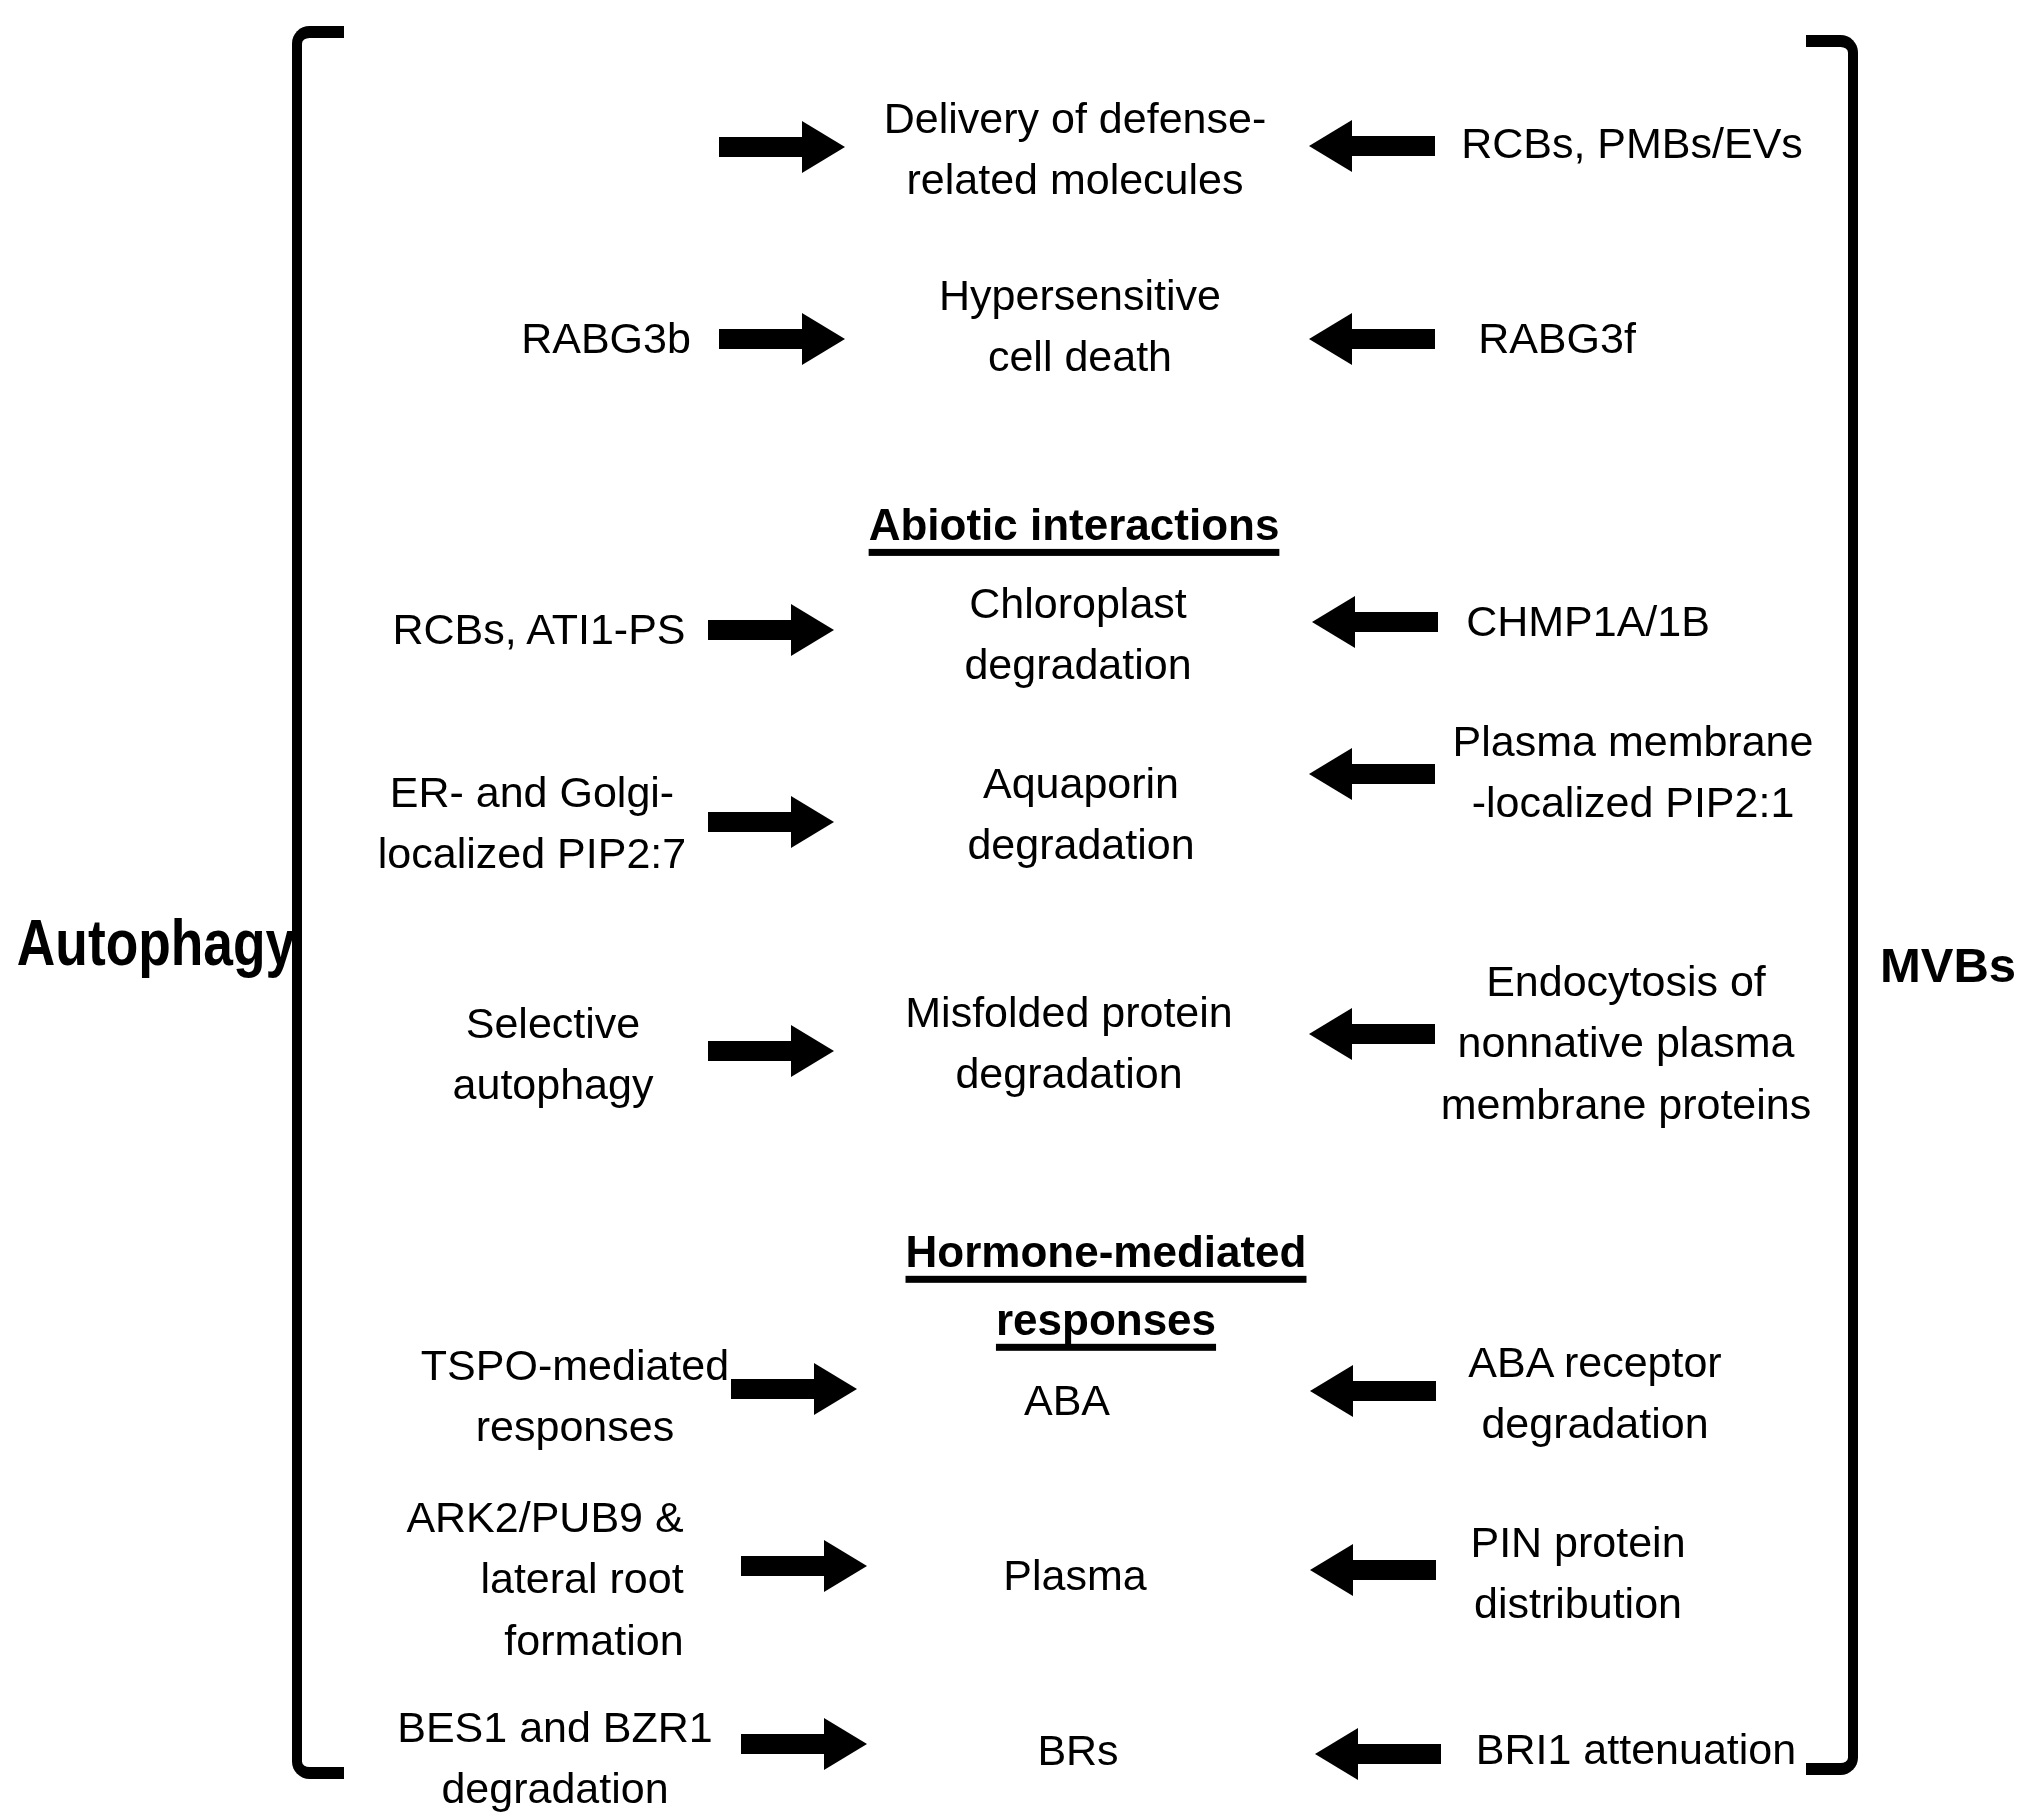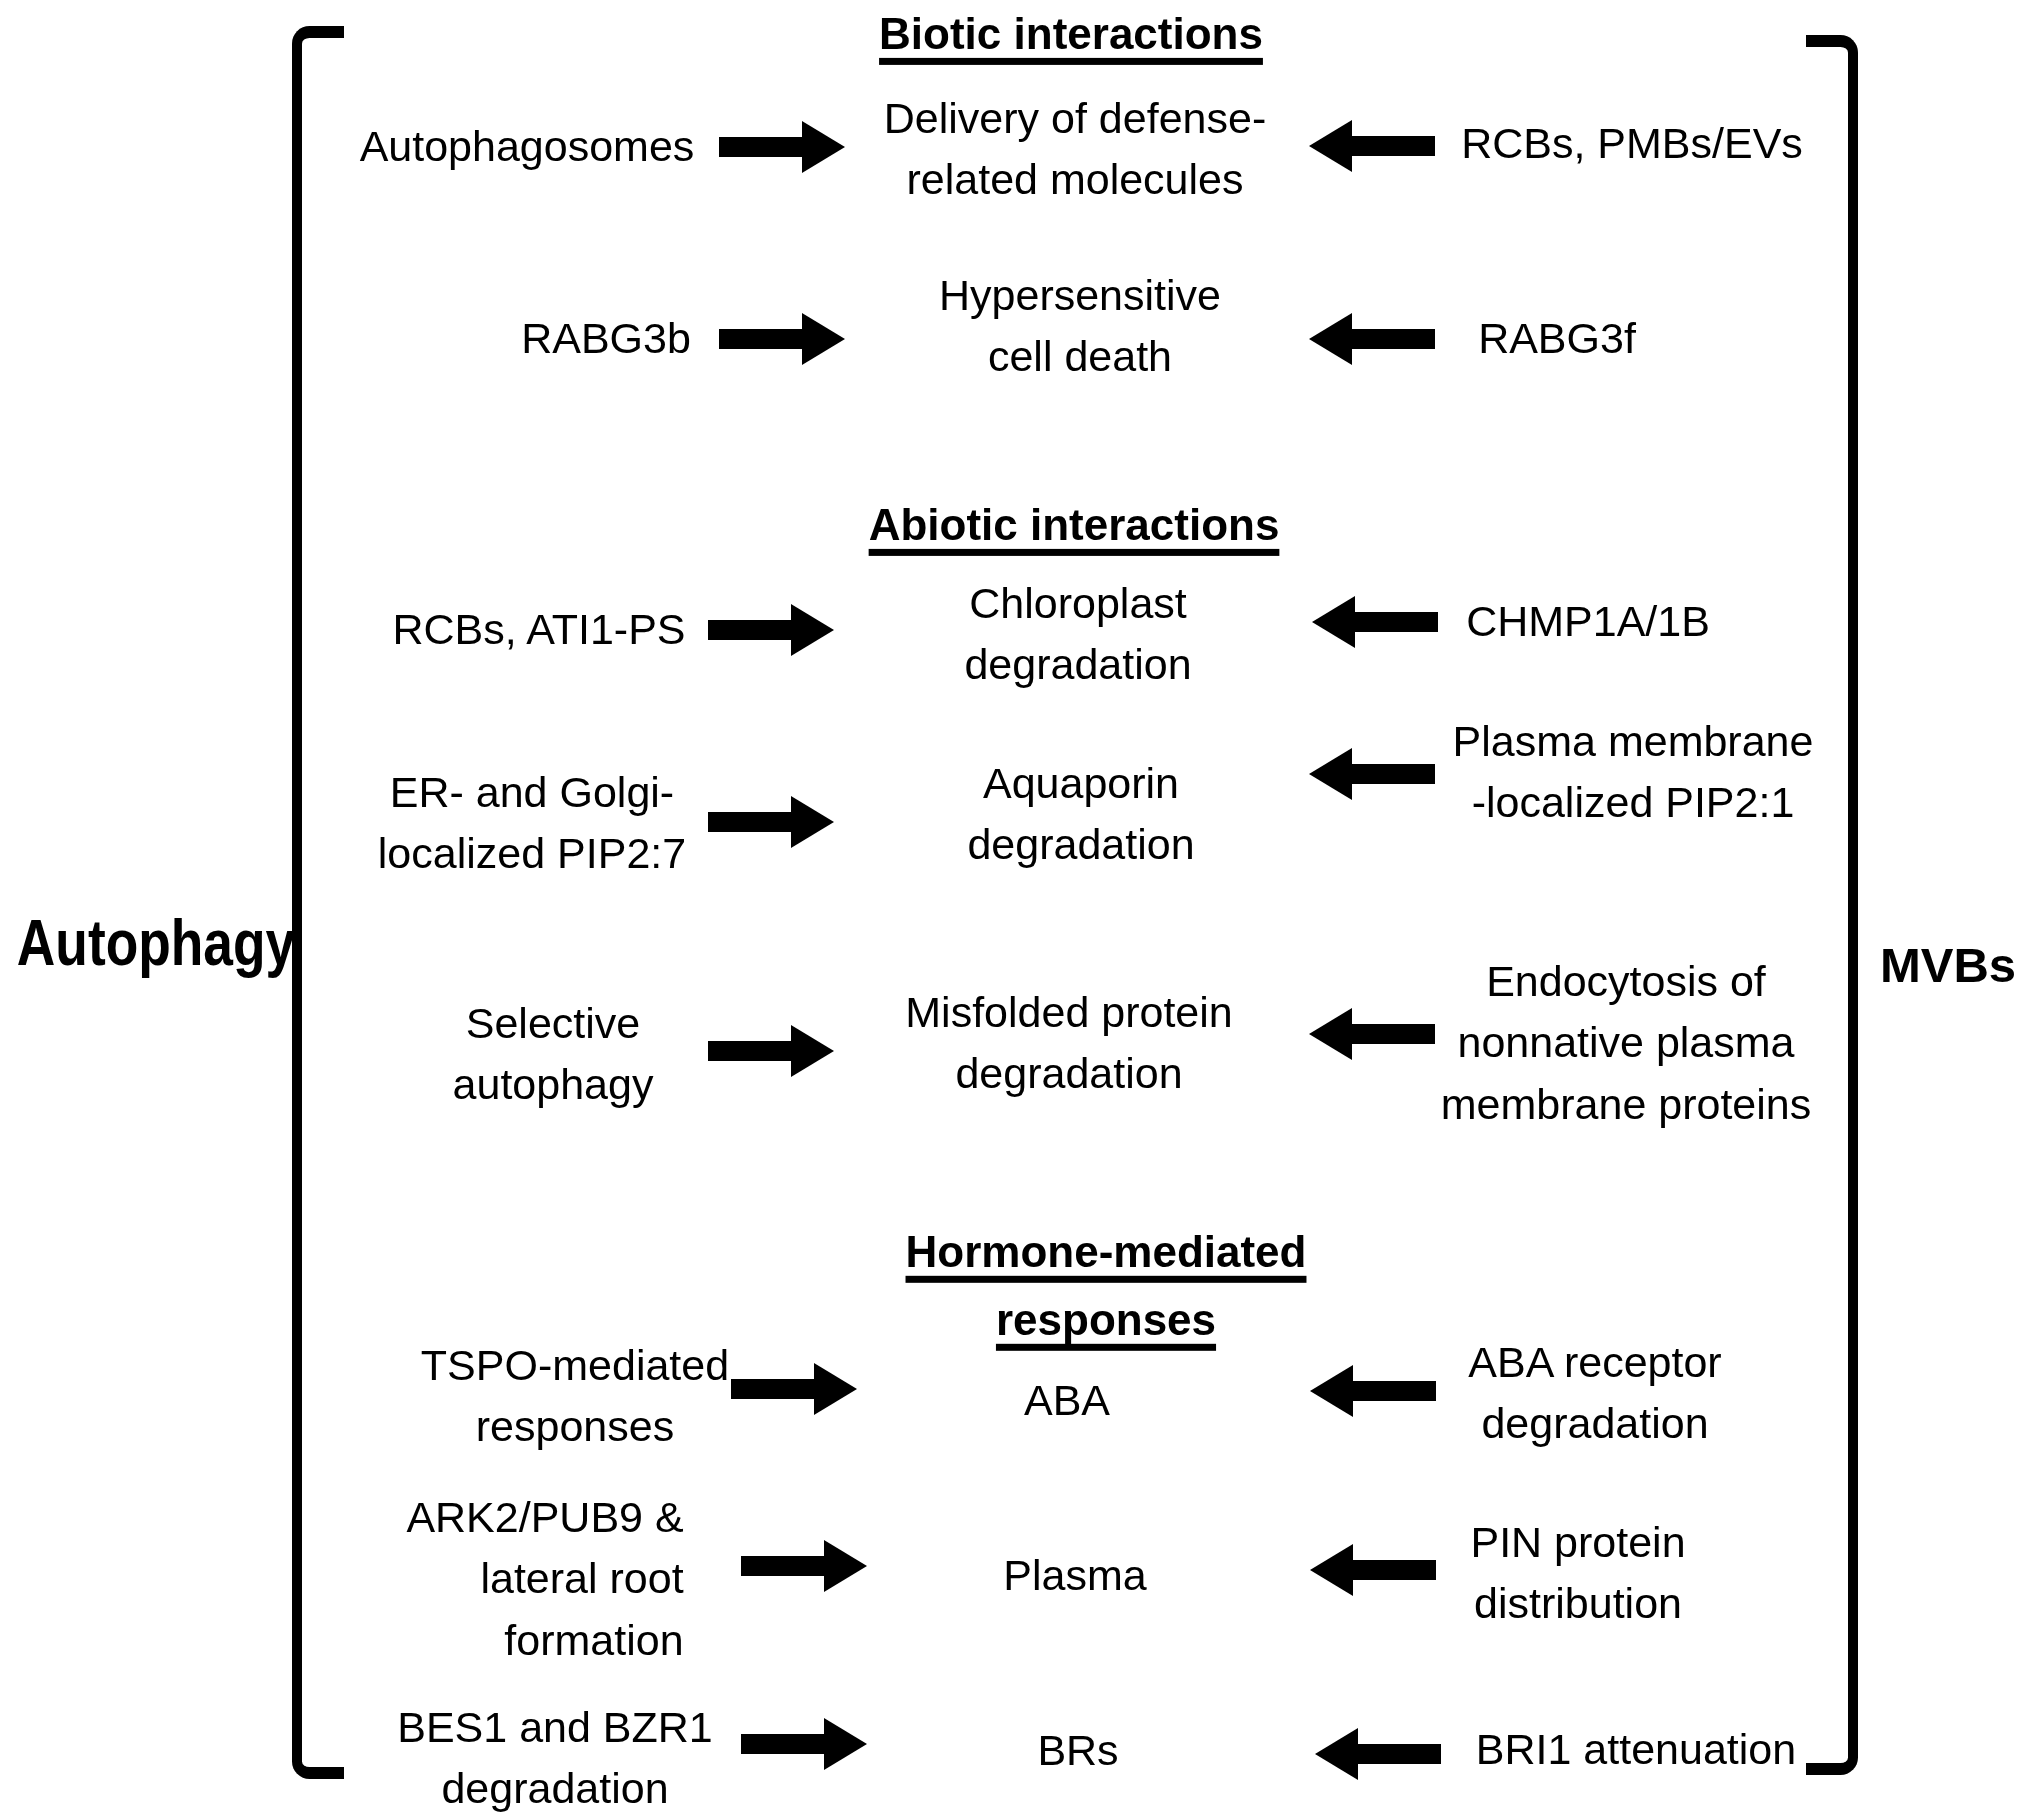--- a/index.html
+++ b/index.html
@@ -102,23 +102,21 @@
 <body>
 
 <div id="figure">
 
   <div class="txt group-label label-autophagy" style="left:156px; top:943px;">Autophagy</div>
   <div class="bracket bracket-left"></div>
 
   <div class="txt group-label label-mvbs" style="left:1948px; top:965px;">MVBs</div>
   <div class="bracket bracket-right"></div>
 
-  <div class="txt heading" style="left:1071px; top:34px;">Biotic interactions</div>
-
-  <div class="txt" style="left:527px; top:147px;">Autophagosomes</div>
+
   <div class="arrow" style="left:782px; top:147px;">
     <div class="bar"></div>
       <div class="head-right"></div>
   </div>
   <div class="txt" style="left:1075px; top:149px;">Delivery of defense-
 related molecules</div>
   <div class="arrow" style="left:1372px; top:146px;">
     <div class="head-left"></div>
       <div class="bar"></div>
   </div>

